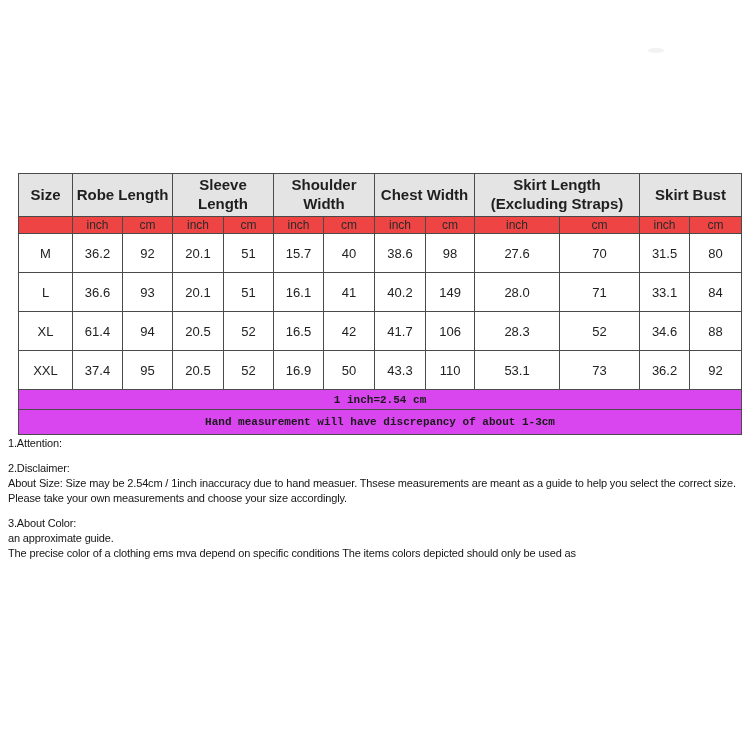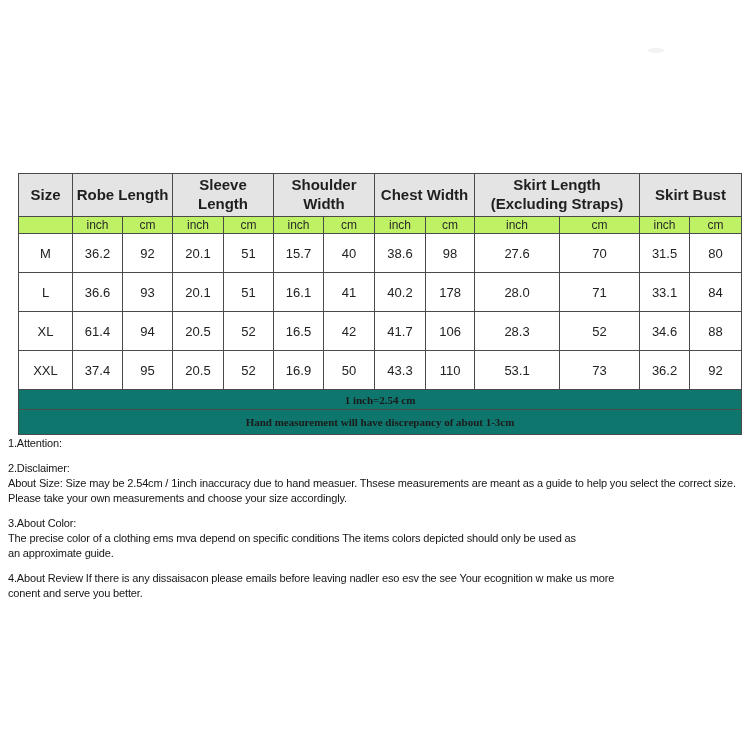--- a/index.html
+++ b/index.html
@@ -38,36 +38,36 @@
   }
   tr.hdr-row th {
     background: #e4e4e4;
     font-weight: bold;
     font-size: 15px;
     line-height: 1.25;
     color: #1f1f1f;
     height: 42px;
   }
   tr.unit-row th {
-    background: #bef264;
+    background: #ef4444;
     font-weight: normal;
     font-size: 12px;
     color: #2a2a2a;
     height: 16px;
     line-height: 14px;
   }
   tr.data-row td {
     background: #ffffff;
     font-size: 13px;
     color: #222222;
     height: 38px;
   }
   tr.foot-row td {
-    background: #0f766e;
-    font-family: Liberation Serif, serif;
+    background: #d946ef;
+    font-family: Liberation Mono, monospace;
     font-weight: bold;
     font-size: 11px;
     color: #1a1a1a;
   }
   tr.foot-row.f1 td { height: 19px; }
   tr.foot-row.f2 td { height: 24px; text-align: center; }
   .notes {
     position: absolute;
     left: 8px;
     top: 436px;
@@ -149,21 +149,21 @@
 
       <tr class="data-row">
         <td>L</td>
         <td>36.6</td>
         <td>93</td>
         <td>20.1</td>
         <td>51</td>
         <td>16.1</td>
         <td>41</td>
         <td>40.2</td>
-        <td>178</td>
+        <td>149</td>
         <td>28.0</td>
         <td>71</td>
         <td>33.1</td>
         <td>84</td>
       </tr>
 
       <tr class="data-row">
         <td>XL</td>
         <td>61.4</td>
         <td>94</td>
@@ -208,22 +208,18 @@
     <div class="note">
       <div>1.Attention:</div>
     </div>
     <div class="note">
       <div>2.Disclaimer:</div>
       <div>About Size: Size may be 2.54cm / 1inch inaccuracy due to hand measuer. Thsese measurements are meant as a guide to help you select the correct size.</div>
       <div>Please take your own measurements and choose your size accordingly.</div>
     </div>
     <div class="note">
       <div>3.About Color:</div>
+      <div>an approximate guide.</div>
       <div>The precise color of a clothing ems mva depend on specific conditions The items colors depicted should only be used as</div>
-      <div>an approximate guide.</div>
-    </div>
-    <div class="note">
-      <div>4.About Review If there is any dissaisacon please emails before leaving nadler eso esv the see Your ecognition w make us more</div>
-      <div>conent and serve you better.</div>
     </div>
   </div>
 
 </div>
 
 </body></html>

